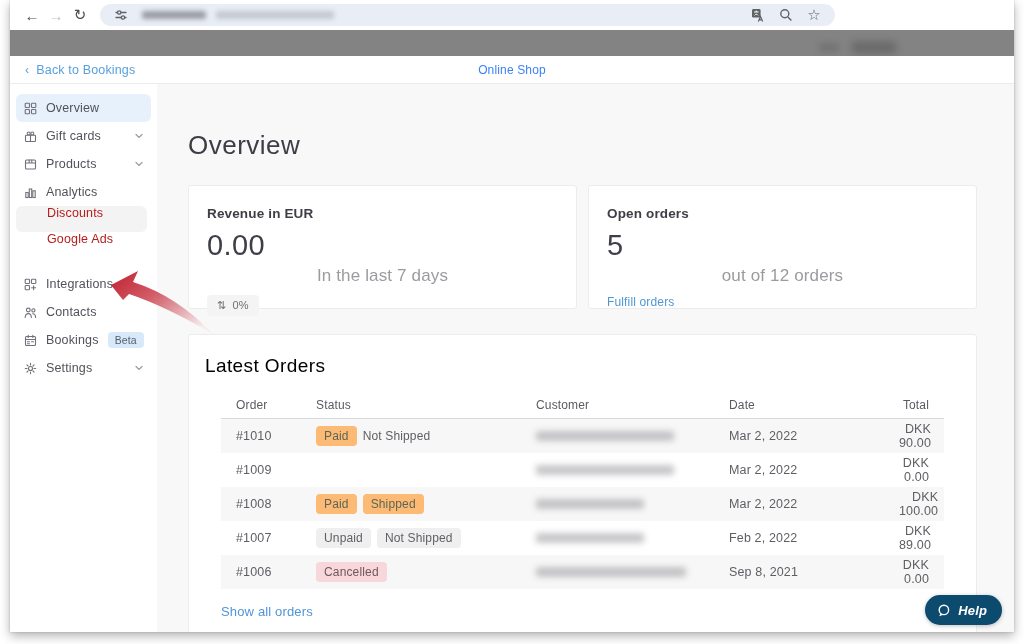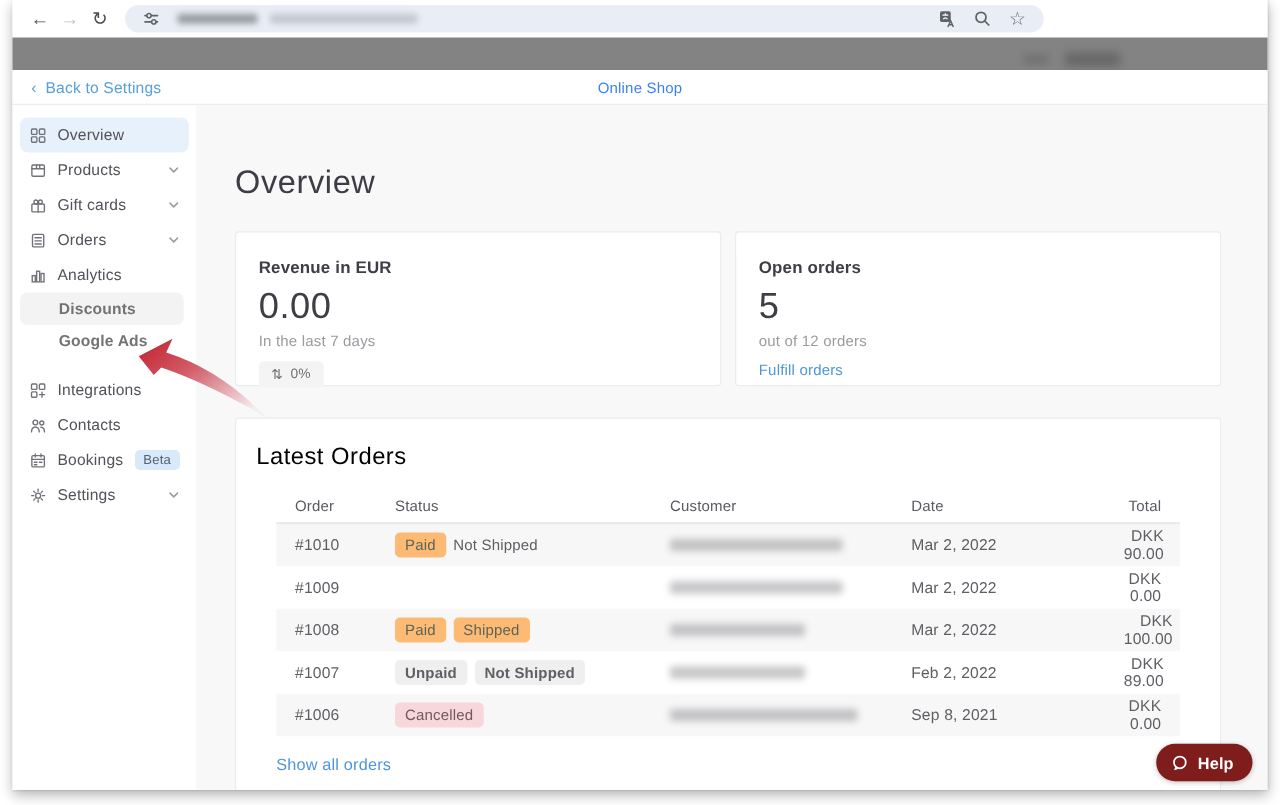--- a/index.html
+++ b/index.html
@@ -46,64 +46,64 @@
   .sidebar { width:147px; background:#fff; padding-top:10px; flex:none; }
   .side-item { position:relative; height:28px; margin:0 6px; padding:0 8px; border-radius:6px;
     display:flex; align-items:center; gap:9px; font-size:12.5px; color:#52525a; cursor:pointer; }
   .side-item.active { background:#e7f1fb; }
   .side-ic { display:flex; width:13px; flex:none; }
   .side-label { white-space:nowrap; }
   .chev { margin-left:auto; display:flex; }
   .beta { margin-left:auto; background:#d8e9f9; color:#51626f; font-size:10.5px;
     padding:2px 7px; border-radius:4px; }
   .sub-item { height:26px; margin:0 10px 0 6px; padding-left:31px; border-radius:6px;
-    display:flex; align-items:center; font-size:12.5px; color:#737373; cursor:pointer;font-weight:bold; }
+    display:flex; font-size:12.5px; color:#b91c1c; cursor:pointer; }
   .sub-item.hl { background:#f3f3f4; }
   .side-gap { height:12px; }
   .annot-box { position:absolute; left:-2px; right:-2px; top:-3px; bottom:-3px;
     border:2px solid #dc2430; border-radius:8px; pointer-events:none; }
 
   
   .annot-arrow { position:absolute; left:95px; top:268px; pointer-events:none; z-index:5; }
 
   
   .main { flex:1; background:#f8f8f9; padding-left:31px; position:relative; overflow:hidden; }
   .page-title { margin-top:46px; margin-bottom:24px; font-size:26px; font-weight:400;
     color:#3d3d45; letter-spacing:.5px; }
 
   .cards { display:flex; gap:11px; margin-right:37px; }
   .card { flex:1; height:124px; background:#fff; border:1px solid #ececec; border-radius:3px;
     padding:14px 18px; }
   .card-title { font-size:13.5px; font-weight:700; color:#3e3e46; margin:6px 0 9px; }
   .card-value { font-size:29px; font-weight:400; color:#3e3e46; letter-spacing:.4px; line-height:1.1; }
-  .card-sub { font-size:12px; color:#9b9ba0; margin-top:4px; }
+  .card-sub { font-size:17px; color:#9b9ba0; margin-top:4px;text-align:center; }
   .pill { display:inline-flex; align-items:center; gap:6px; background:#f4f4f4; border-radius:4px;
     padding:4px 10px; font-size:11px; color:#6f6f75; margin-top:9px; }
   .card-link { display:inline-block; color:#4f96d8; font-size:12px; margin-top:9px; cursor:pointer; }
 
   .orders-card { background:#fff; border:1px solid #ececec; border-radius:3px;
     margin:25px 37px 0 0; padding:16px 32px 12px 16px; min-height:280px; }
   .orders-title { font-size:19px; font-weight:400; color:#000000; margin:4px 0 14px; letter-spacing:.4px; }
   .table { margin-left:16px; }
   .trow { display:grid; grid-template-columns:80px 220px 193px 170px 1fr;
     align-items:center; height:34px; padding:0 15px; font-size:12.5px; color:#5e5e64; }
   .trow.head { height:28px; font-size:12px; color:#5a5a62; border-bottom:1px solid #d9d9d9; cursor:default; }
   .trow.odd { background:#f7f7f7; }
   .col-total { text-align:right; }
   .badge { display:inline-block; padding:3px 8px; border-radius:4px; font-size:12px; margin-right:6px; }
   .badge.green { background:#fdba74; color:#5c6657; }
-  .badge.gray  { background:#efefef; color:#5f5f66;font-weight:bold; }
+  .badge.gray  { background:#efefef; color:#5f5f66; }
   .badge.red   { background:#f7d7da; color:#6f585a; }
   .badge.plain { background:transparent; color:#5e5e64; padding-left:0; }
   .blur-blob { height:10px; border-radius:2px; background:#8f8f94; filter:blur(3px); opacity:.5; }
   .show-all { display:inline-block; margin:15px 0 4px 16px; color:#4f96d8; font-size:13px; cursor:pointer; }
 
   .help-btn { position:absolute; right:12px; bottom:7px; height:30px; padding:0 15px 0 11px;
-    background:#7f1d1d; color:#fff; border-radius:16px; display:flex; align-items:center; gap:7px;
-    font-size:13px; font-weight:700; box-shadow:0 1px 4px rgba(0,0,0,.25); cursor:pointer; }
+    background:#0c4a6e; color:#fff; border-radius:16px; display:flex; align-items:center; gap:7px;
+    font-size:13px; font-weight:700; box-shadow:0 1px 4px rgba(0,0,0,.25); cursor:pointer;font-style:italic; }
 </style>
 </head>
 <body>
 
 <div id="canvas">
   <div class="screen">
 
     <div class="browser-bar">
       <div class="nav-ic">←</div>
       <div class="nav-ic disabled">→</div>
@@ -143,75 +143,61 @@
 
     <div class="site-header">
       <div class="hdr-smudge"></div>
       <div class="hdr-smudge2"></div>
     </div>
 
     <div class="app-bar">
       <div class="app-title">Online Shop</div>
       <div class="back-link">
         <span>‹</span>
-        <span>Back to Settings</span>
+        <span>Back to Bookings</span>
       </div>
     </div>
 
     <div class="app-body">
       <nav class="sidebar" id="sidebar-nav">
           <div class="side-item active">
             <span class="side-ic">
               <svg width="13" height="13" viewBox="0 0 13 13" fill="none" stroke="#71717a" stroke-width="1.1" stroke-linecap="round">
                 <rect x="1.2" y="1.2" width="4.3" height="4.3" rx="0.8"></rect>
                 <rect x="7.5" y="1.2" width="4.3" height="4.3" rx="0.8"></rect>
                 <rect x="1.2" y="7.5" width="4.3" height="4.3" rx="0.8"></rect>
                 <rect x="7.5" y="7.5" width="4.3" height="4.3" rx="0.8"></rect>
               </svg>
             </span>
             <span class="side-label">Overview</span>
           </div>
           <div class="side-item">
             <span class="side-ic">
               <svg width="13" height="13" viewBox="0 0 13 13" fill="none" stroke="#71717a" stroke-width="1.1" stroke-linecap="round">
-                <rect x="1.5" y="2" width="10" height="9" rx="1"></rect>
-                <path d="M1.5,5h10 M5.2,2v3 M7.8,2v3"></path>
-              </svg>
-            </span>
-            <span class="side-label">Products</span>
-            <span class="chev">
-              <svg width="8" height="6" viewBox="0 0 8 6">
-                <polyline points="1,1.5 4,4.5 7,1.5" fill="none" stroke="#9a9aa2" stroke-width="1.2" stroke-linecap="round"></polyline>
-              </svg>
-            </span>
-          </div>
-          <div class="side-item">
-            <span class="side-ic">
-              <svg width="13" height="13" viewBox="0 0 13 13" fill="none" stroke="#71717a" stroke-width="1.1" stroke-linecap="round">
                 <rect x="1.5" y="5.2" width="10" height="6.3" rx="0.8"></rect>
                 <path d="M6.5,5.2v6.3"></path>
                 <circle cx="4.7" cy="3.5" r="1.5"></circle>
                 <circle cx="8.3" cy="3.5" r="1.5"></circle>
               </svg>
             </span>
             <span class="side-label">Gift cards</span>
             <span class="chev">
               <svg width="8" height="6" viewBox="0 0 8 6">
                 <polyline points="1,1.5 4,4.5 7,1.5" fill="none" stroke="#9a9aa2" stroke-width="1.2" stroke-linecap="round"></polyline>
               </svg>
             </span>
           </div>
           <div class="side-item">
             <span class="side-ic">
               <svg width="13" height="13" viewBox="0 0 13 13" fill="none" stroke="#71717a" stroke-width="1.1" stroke-linecap="round">
-                <rect x="2" y="1.5" width="9" height="10" rx="1"></rect>
-                <path d="M4,4.2h5 M4,6.7h5 M4,9.2h5"></path>
-              </svg>
-            </span>
-            <span class="side-label">Orders</span>
+                <rect x="1.5" y="2" width="10" height="9" rx="1"></rect>
+                <path d="M1.5,5h10 M5.2,2v3 M7.8,2v3"></path>
+              </svg>
+            </span>
+            <span class="side-label">Products</span>
             <span class="chev">
               <svg width="8" height="6" viewBox="0 0 8 6">
                 <polyline points="1,1.5 4,4.5 7,1.5" fill="none" stroke="#9a9aa2" stroke-width="1.2" stroke-linecap="round"></polyline>
               </svg>
             </span>
           </div>
           <div class="side-item">
             <span class="side-ic">
               <svg width="13" height="13" viewBox="0 0 13 13" fill="none" stroke="#71717a" stroke-width="1.1" stroke-linecap="round">
                 <rect x="1.8" y="6.5" width="2.4" height="5"></rect>

